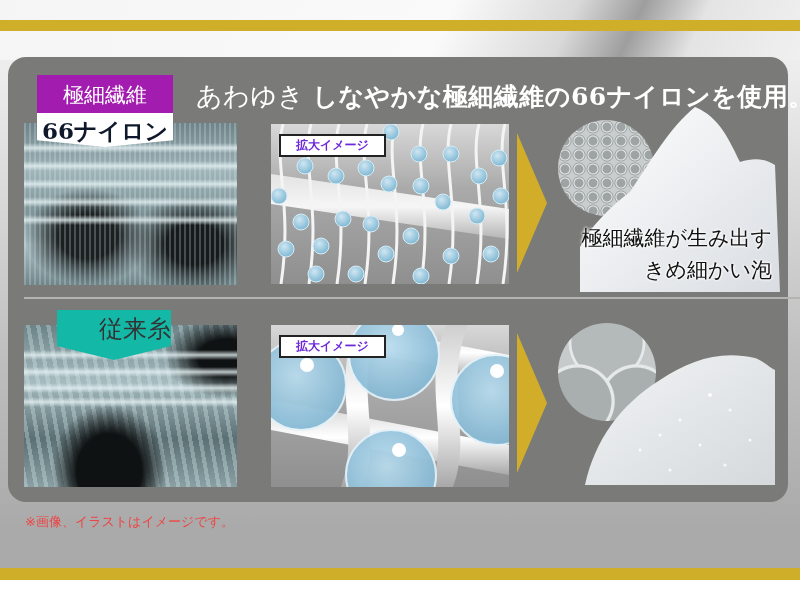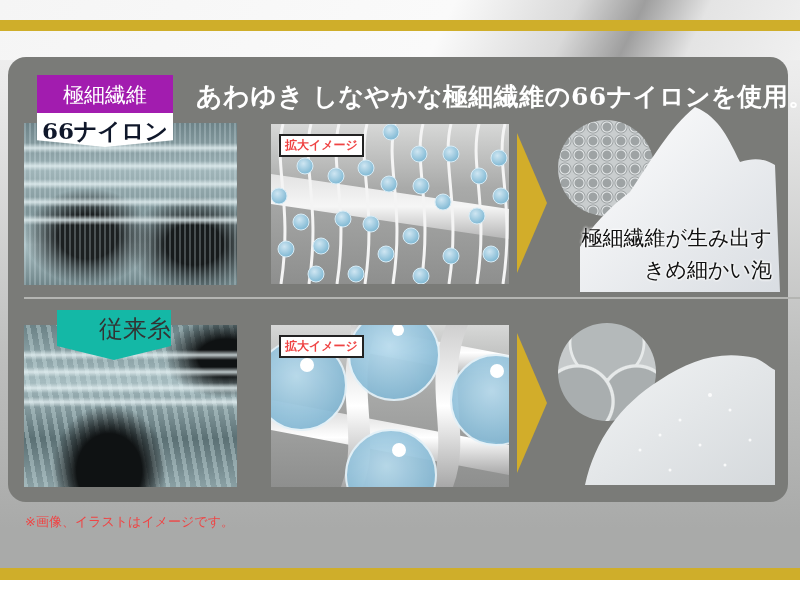--- a/index.html
+++ b/index.html
@@ -23,21 +23,21 @@
   }
   .divider {
     position:absolute; left:24px; top:297px; width:776px; height:2px; background:#b4b5b2;
   }
 
   .headline {
     position:absolute; left:196px; top:79px; color:#ffffff;
     font-family:"DejaVu Serif", serif; font-size:25px; font-weight:bold; letter-spacing:0.5px;
     white-space:nowrap;
   }
-  .headline .brand { font-weight:bold; font-size:26px; margin-right:8px; }
+  .headline .brand { font-weight:normal; font-size:26px; margin-right:8px; }
 
   
   .badge-fine { position:absolute; left:37px; top:75px; width:136px; z-index:3; }
   .badge-fine .gold {
     background:#a21caf; height:38px; color:#fff; font-size:21px; text-align:center; line-height:40px;
     font-family:"DejaVu Serif", serif;
   }
   .badge-fine .white {
     background:#ffffff; height:34px; color:#0f172a; font-size:23px; font-weight:bold; text-align:center; line-height:36px;
     font-family:"DejaVu Serif", serif;
@@ -78,22 +78,22 @@
   
   .zoom-img {
     position:absolute; overflow:hidden;
     background: linear-gradient(180deg, #d7d8d7 0%, #a9aaa9 40%, #8e8f8e 100%);
   }
   .zoom-fine { left:271px; top:124px; width:238px; height:160px; }
   .zoom-conv { left:271px; top:325px; width:238px; height:162px; }
   .zoom-img svg { position:absolute; left:0; top:0; }
   .zoom-label {
     position:absolute; left:8px; top:10px; background:#fff; border:2px solid #222;
-    font-family:"DejaVu Sans", sans-serif; font-weight:bold; font-size:12px; color:#ef4444;
-    padding:1px 4px; z-index:2; white-space:nowrap;
+    font-family:"DejaVu Sans", sans-serif; font-weight:bold; font-size:12px; color:#6d28d9;
+    padding:1px 15px; z-index:2; white-space:nowrap;
   }
 
   
   .arrow {
     position:absolute; width:0; height:0;
     border-top:70px solid transparent; border-bottom:70px solid transparent;
     border-left:30px solid #d2ad2a;
   }
   .arrow-fine { left:517px; top:133px; }
   .arrow-conv { left:517px; top:333px; }

